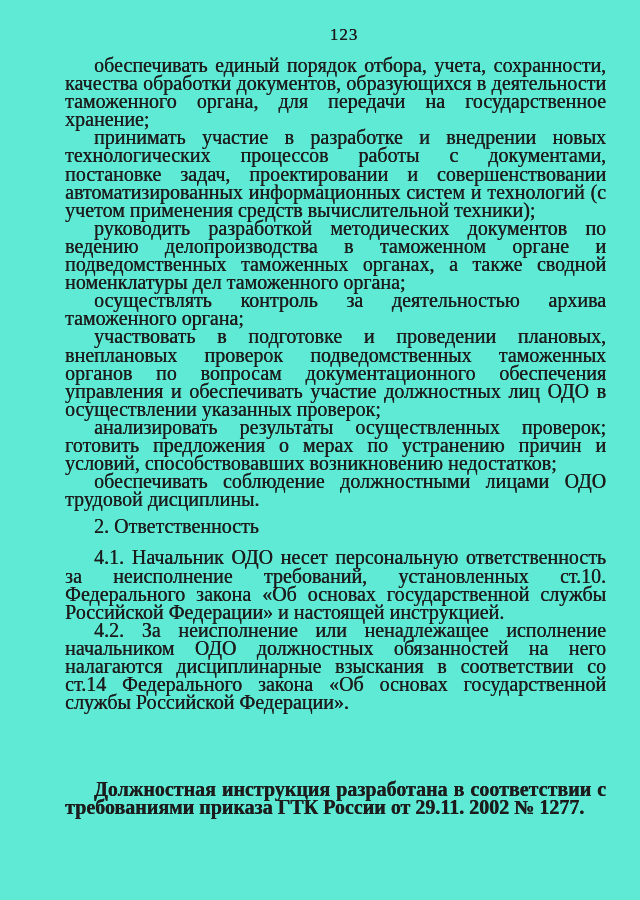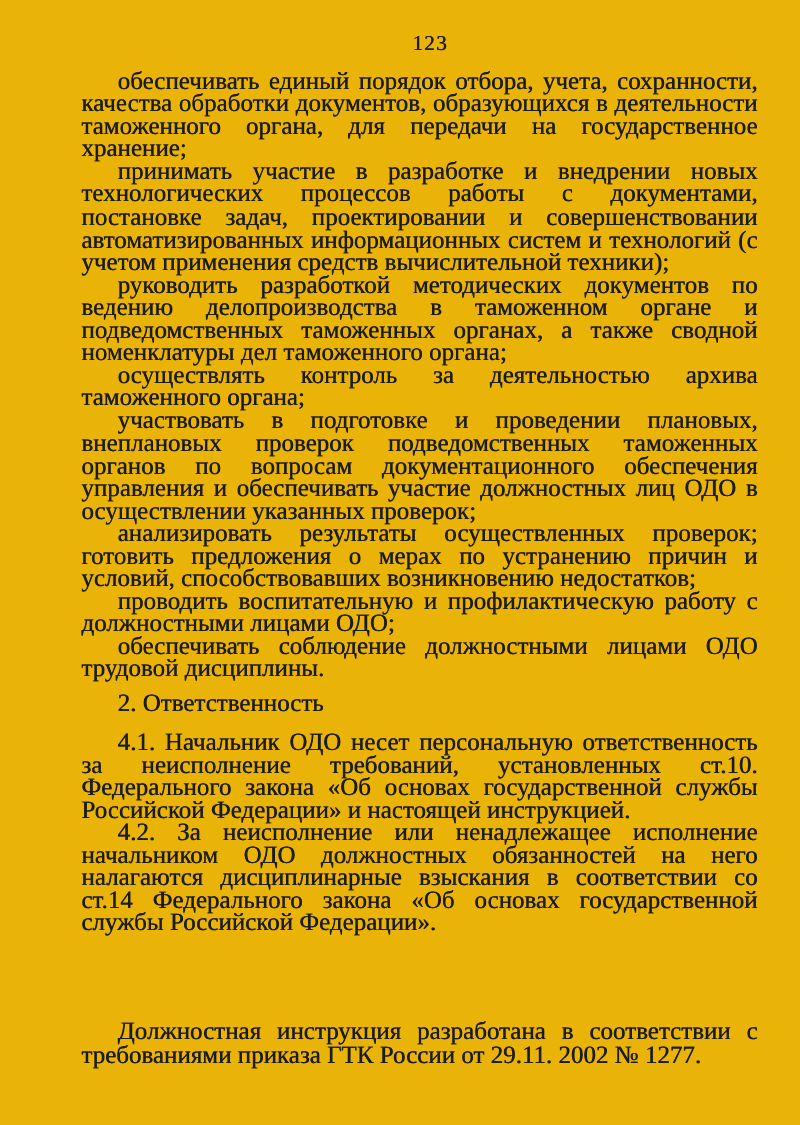--- a/index.html
+++ b/index.html
@@ -7,21 +7,21 @@
   body {
     width: 640px;
     height: 900px;
     background: #ffffff;
     overflow: hidden;
   }
   .page {
     position: relative;
     width: 640px;
     height: 900px;
-    background: #eab308;
+    background: #5eead4;
     color: #1c1c1c;
     font-family: "Liberation Serif", "DejaVu Serif", serif;
     text-shadow: 0.35px 0 0 currentColor; 
   }
   .page-number {
     position: absolute;
     top: 25px;
     left: 48px;
     width: 592px;
     text-align: center;
@@ -40,20 +40,21 @@
   }
   .body-text p {
     margin: 0;
     text-indent: 29px;
   }
   .heading-para {
     margin: 9px 0 13px 0 !important;
   }
   .closing {
     margin-top: 69px !important;
+    font-weight: bold;
   }
 </style>
 </head>
 <body>
 
 <div class="page">
 
   <div class="page-number">123</div>
 
   <div class="body-text">
@@ -64,21 +65,20 @@
 
     <p>руководить разработкой методических документов по ведению делопроизводства в таможенном органе и подведомственных таможенных органах, а также сводной номенклатуры дел таможенного органа;</p>
 
     <p>осуществлять контроль за деятельностью архива таможенного органа;</p>
 
     <p>участвовать в подготовке и проведении плановых, внеплановых проверок подведомственных таможенных органов по вопросам документационного обеспечения управления и обеспечивать участие должностных лиц ОДО в осуществлении указанных проверок;</p>
 
     <p>анализировать результаты осуществленных проверок; готовить предложения о мерах по устранению причин и условий, способствовавших возникновению недостатков;</p>
 
 
-    <p>проводить воспитательную и профилактическую работу с должностными лицами ОДО;</p>
 
     <p>обеспечивать соблюдение должностными лицами ОДО трудовой дисциплины.</p>
 
 
     <p class="heading-para">2. Ответственность</p>
 
     <p>4.1. Начальник ОДО несет персональную ответственность за неисполнение требований, установленных ст.10. Федерального закона «Об основах государственной службы Российской Федерации» и настоящей инструкцией.</p>
 
     <p>4.2. За неисполнение или ненадлежащее исполнение начальником ОДО должностных обязанностей на него налагаются дисциплинарные взыскания в соответствии со ст.14 Федерального закона «Об основах государственной службы Российской Федерации».</p>
 

